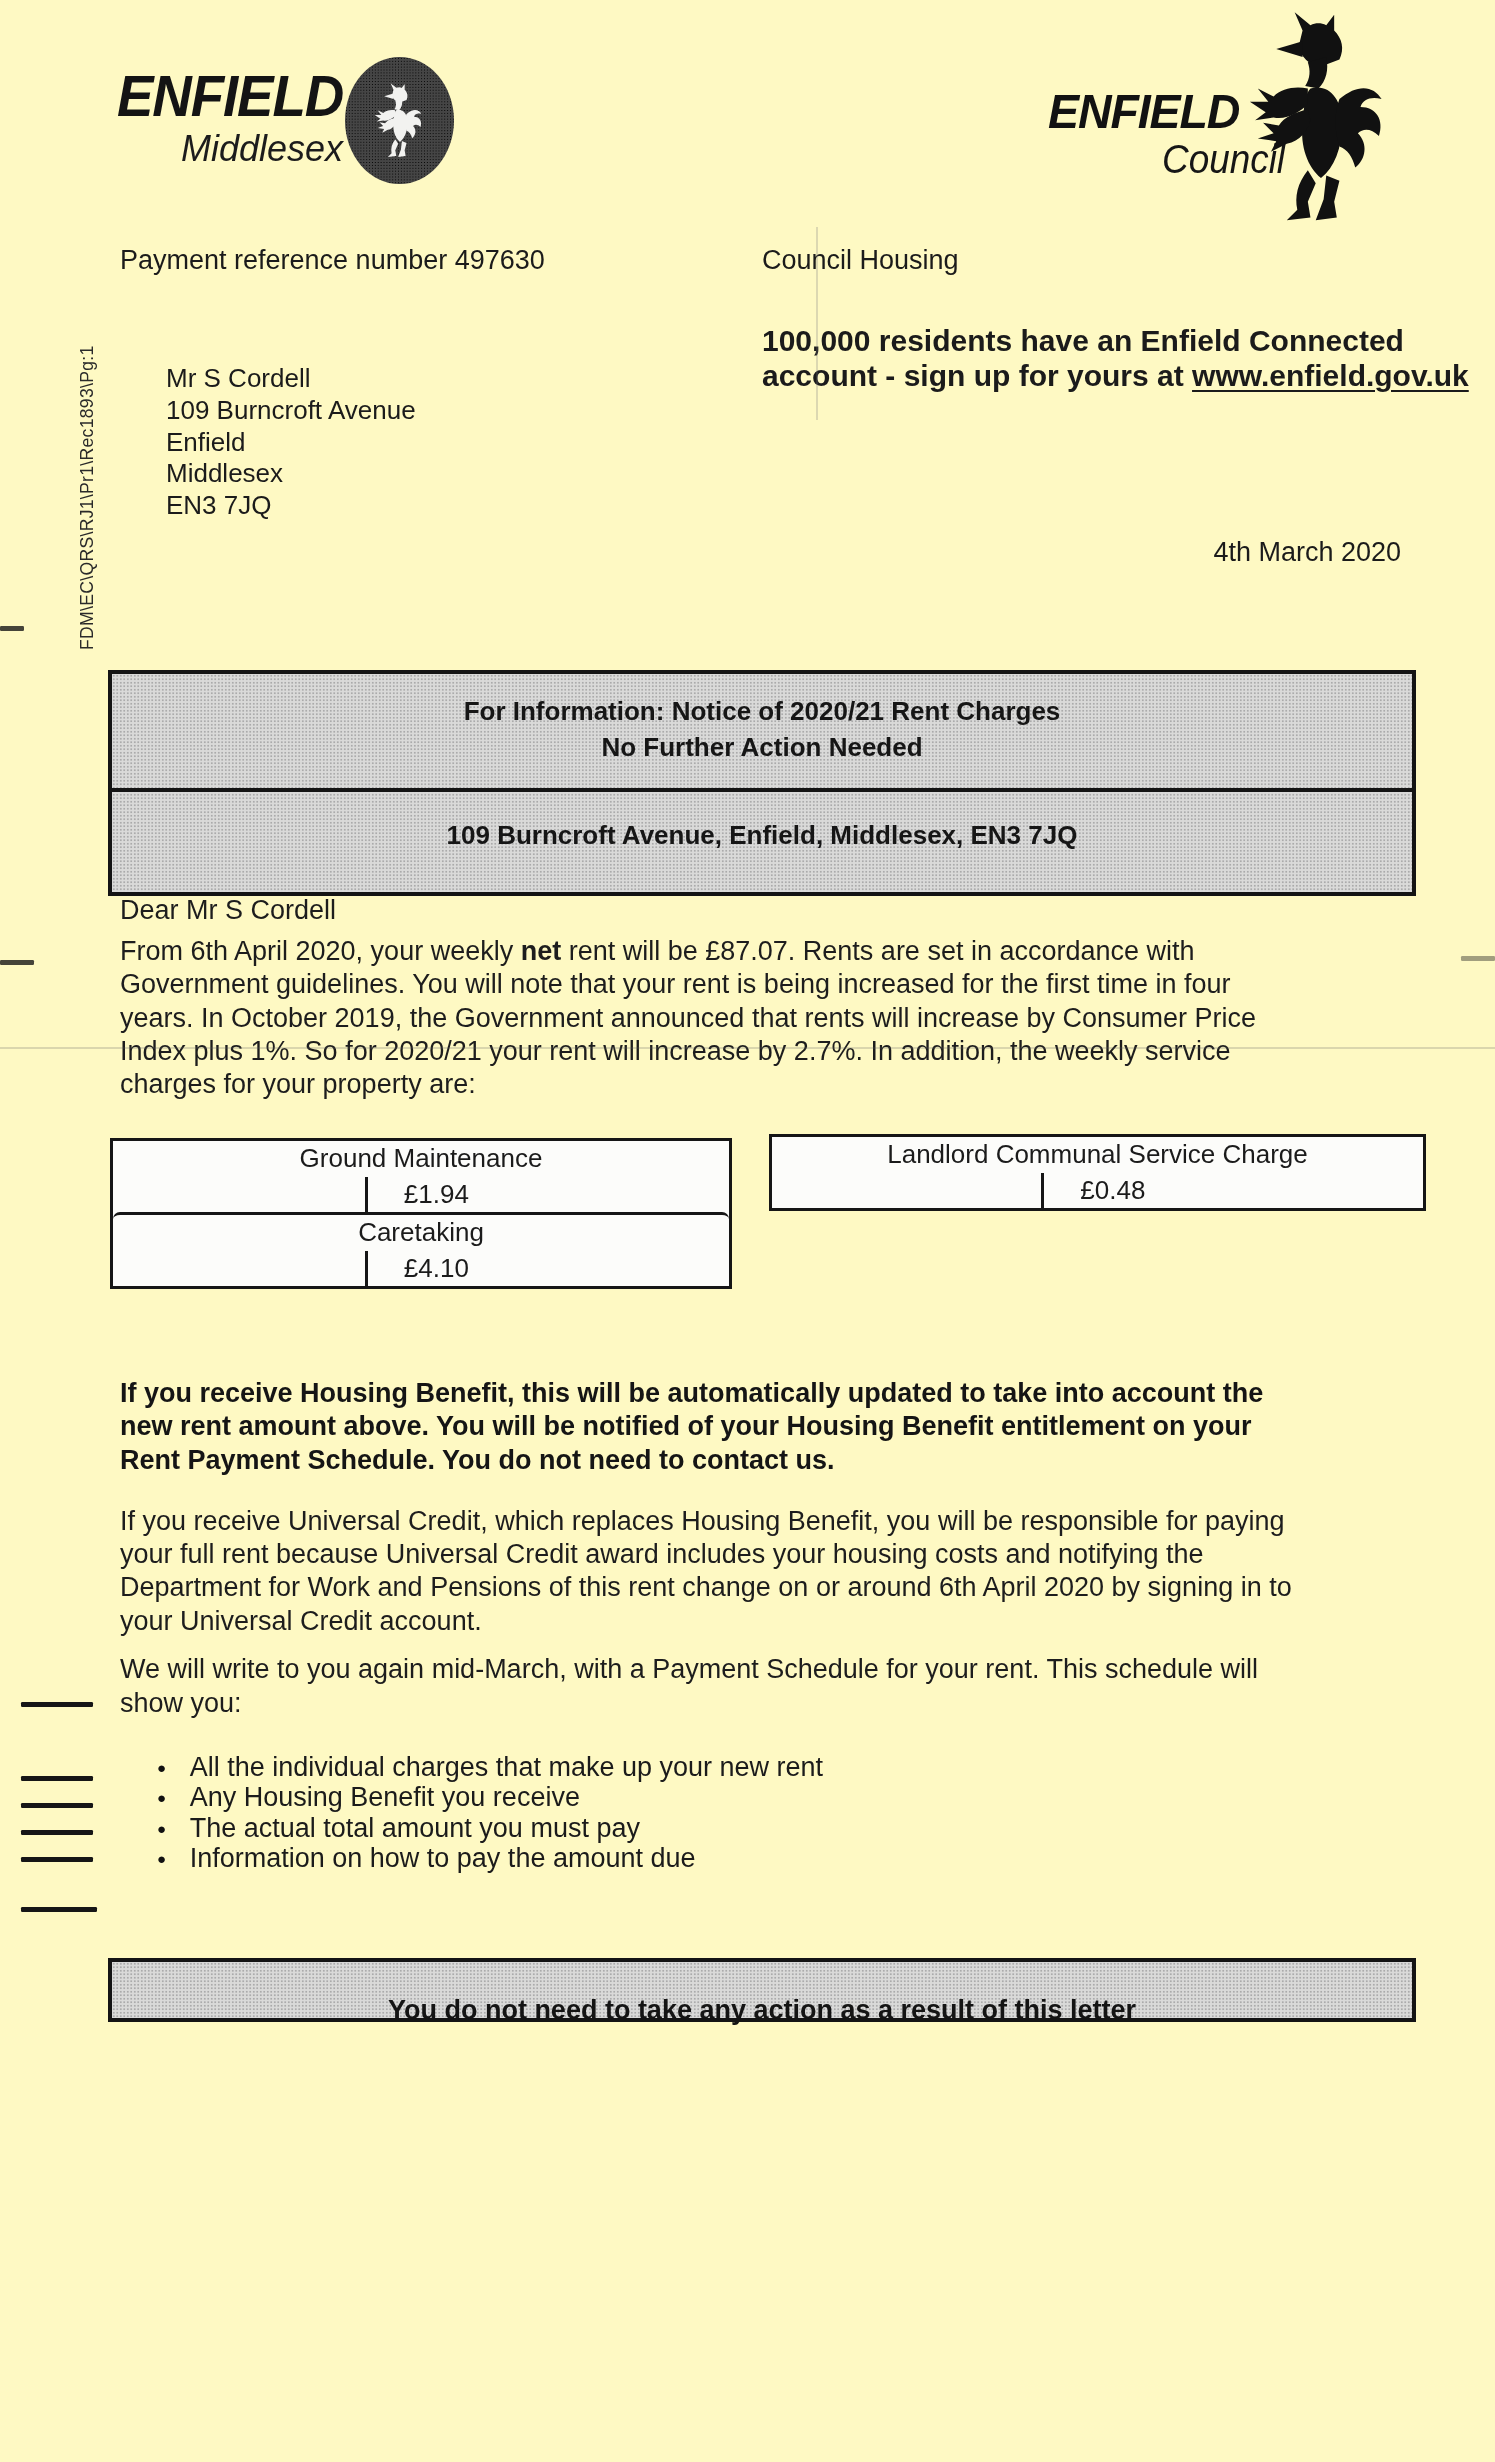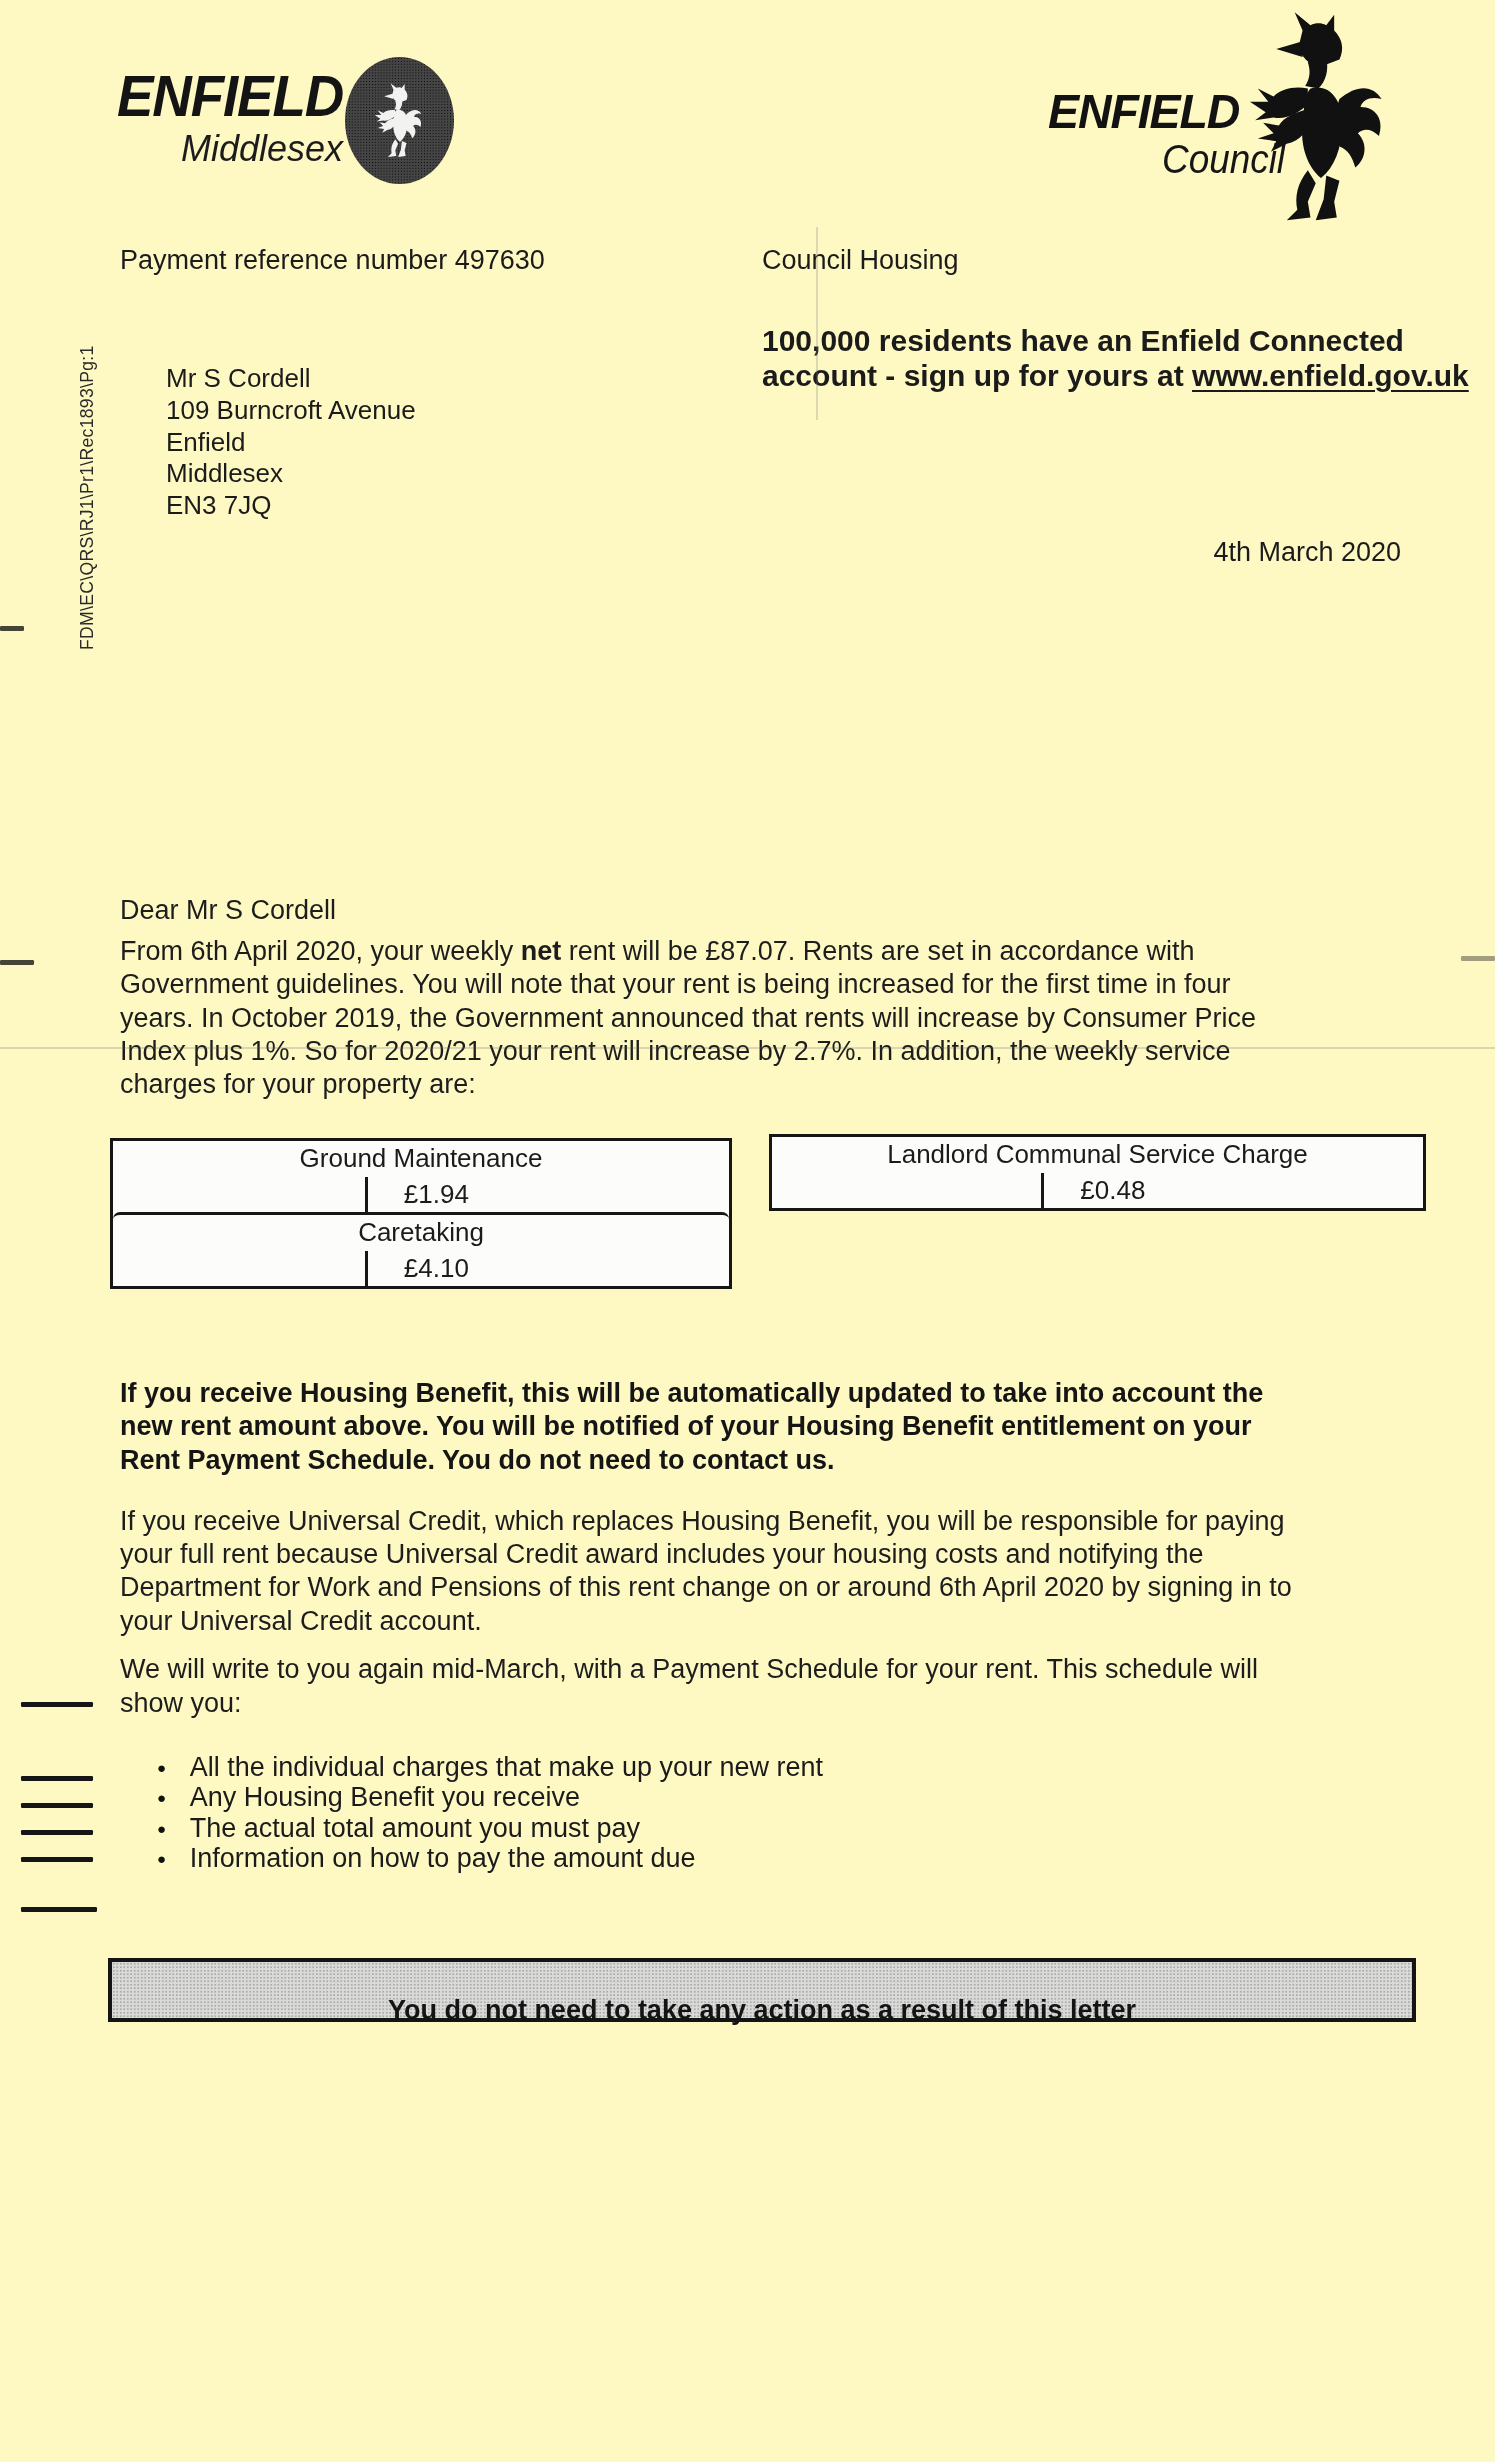--- a/index.html
+++ b/index.html
@@ -163,20 +163,29 @@
   <div class="abs side-code">FDM\EC\QRS\RJ1\Pr1\Rec1893\Pg:1</div>
 
   <div class="abs addr" style="top:363px">Mr S Cordell</div>
   <div class="abs addr" style="top:395px">109 Burncroft Avenue</div>
   <div class="abs addr" style="top:427px">Enfield</div>
   <div class="abs addr" style="top:458px">Middlesex</div>
   <div class="abs addr" style="top:490px">EN3 7JQ</div>
 
   <div class="abs date-line">4th March 2020</div>
 
+  <div class="abs notice-box halftone">
+    <div class="nb-top">
+      <div class="nb-line">For Information: Notice of 2020/21 Rent Charges</div>
+      <div class="nb-line">No Further Action Needed</div>
+    </div>
+    <div class="nb-bottom">
+      <div class="nb-line">109 Burncroft Avenue, Enfield, Middlesex, EN3 7JQ</div>
+    </div>
+  </div>
 
   <div class="abs bodyline" style="top:895px">Dear Mr S Cordell</div>
 
   <div class="abs bodyline" style="top:936px"><span>From 6th April 2020, your weekly </span><span class="inline-b">net</span><span> rent will be £87.07. Rents are set in accordance with</span></div>
   <div class="abs bodyline" style="top:969px">Government guidelines. You will note that your rent is being increased for the first time in four</div>
   <div class="abs bodyline" style="top:1003px">years. In October 2019, the Government announced that rents will increase by Consumer Price</div>
   <div class="abs bodyline" style="top:1036px">Index plus 1%.  So for 2020/21 your rent will increase by 2.7%. In addition, the weekly service</div>
   <div class="abs bodyline" style="top:1069px">charges for your property are:</div>
 
   <div class="tbl tbl-left">

